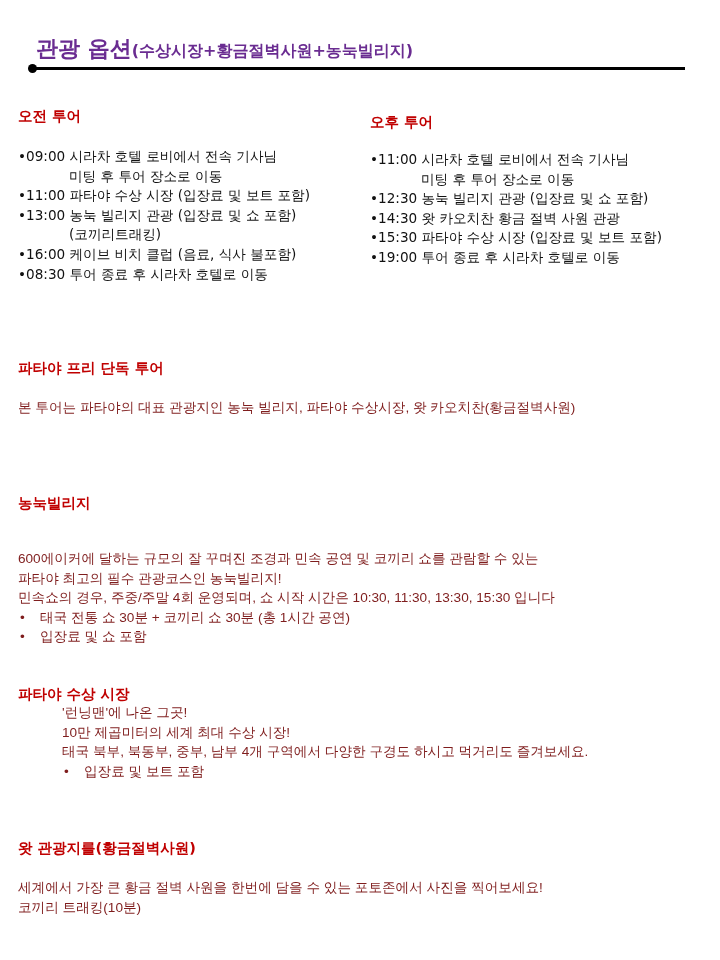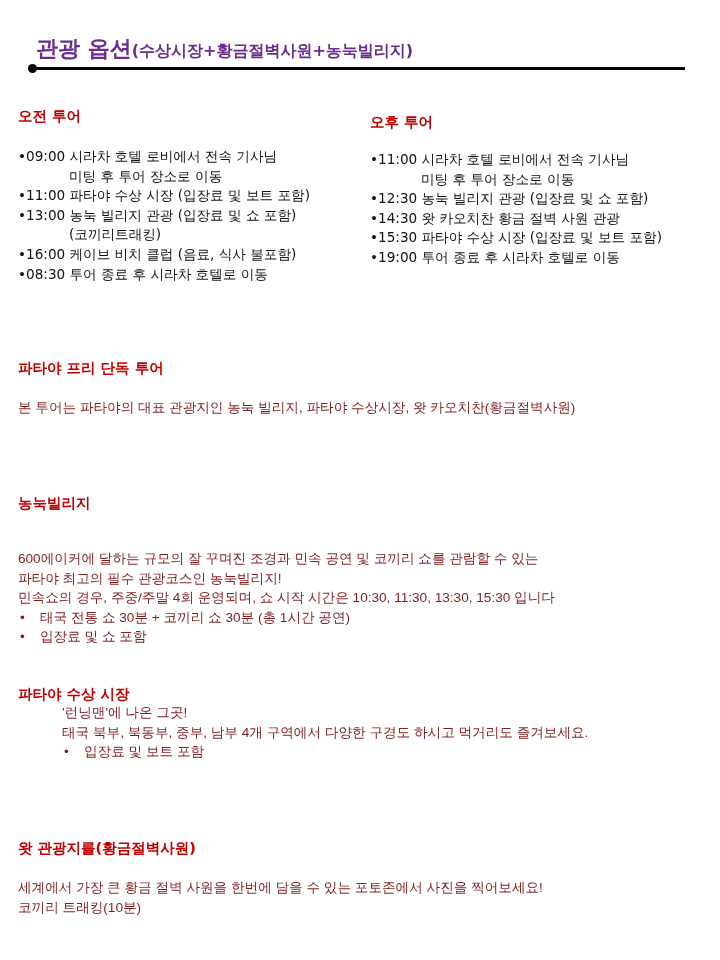--- a/index.html
+++ b/index.html
@@ -78,20 +78,21 @@
   <span class="line">600에이커에 달하는 규모의 잘 꾸며진 조경과 민속 공연 및 코끼리 쇼를 관람할 수 있는</span>
   <span class="line">파타야 최고의 필수 관광코스인 농눅빌리지!</span>
   <span class="line">민속쇼의 경우, 주중/주말 4회 운영되며, 쇼 시작 시간은 10:30, 11:30, 13:30, 15:30 입니다</span>
   <span class="bullet-line"><span class="bullet">•</span><span>태국 전통 쇼 30분 + 코끼리 쇼 30분 (총 1시간 공연)</span></span>
   <span class="bullet-line"><span class="bullet">•</span><span>입장료 및 쇼 포함</span></span>
 </div>
 
 <div class="section-h" style="left:18px; top:685px;">파타야 수상 시장</div>
 <div class="para" style="top:703px;margin-left:44px;">
   <span class="line">'런닝맨'에 나온 그곳!</span>
+  <span class="line">10만 제곱미터의 세계 최대 수상 시장!</span>
   <span class="line">태국 북부, 북동부, 중부, 남부 4개 구역에서 다양한 구경도 하시고 먹거리도 즐겨보세요.</span>
   <span class="bullet-line"><span class="bullet">•</span><span>입장료 및 보트 포함</span></span>
 </div>
 
 <div class="section-h" style="left:18px; top:839px;">왓 관광지를(황금절벽사원)</div>
 <div class="para" style="top:878px;">
   <span class="line">세계에서 가장 큰 황금 절벽 사원을 한번에 담을 수 있는 포토존에서 사진을 찍어보세요!</span>
   <span class="line">코끼리 트래킹(10분)</span>
 </div>
 

